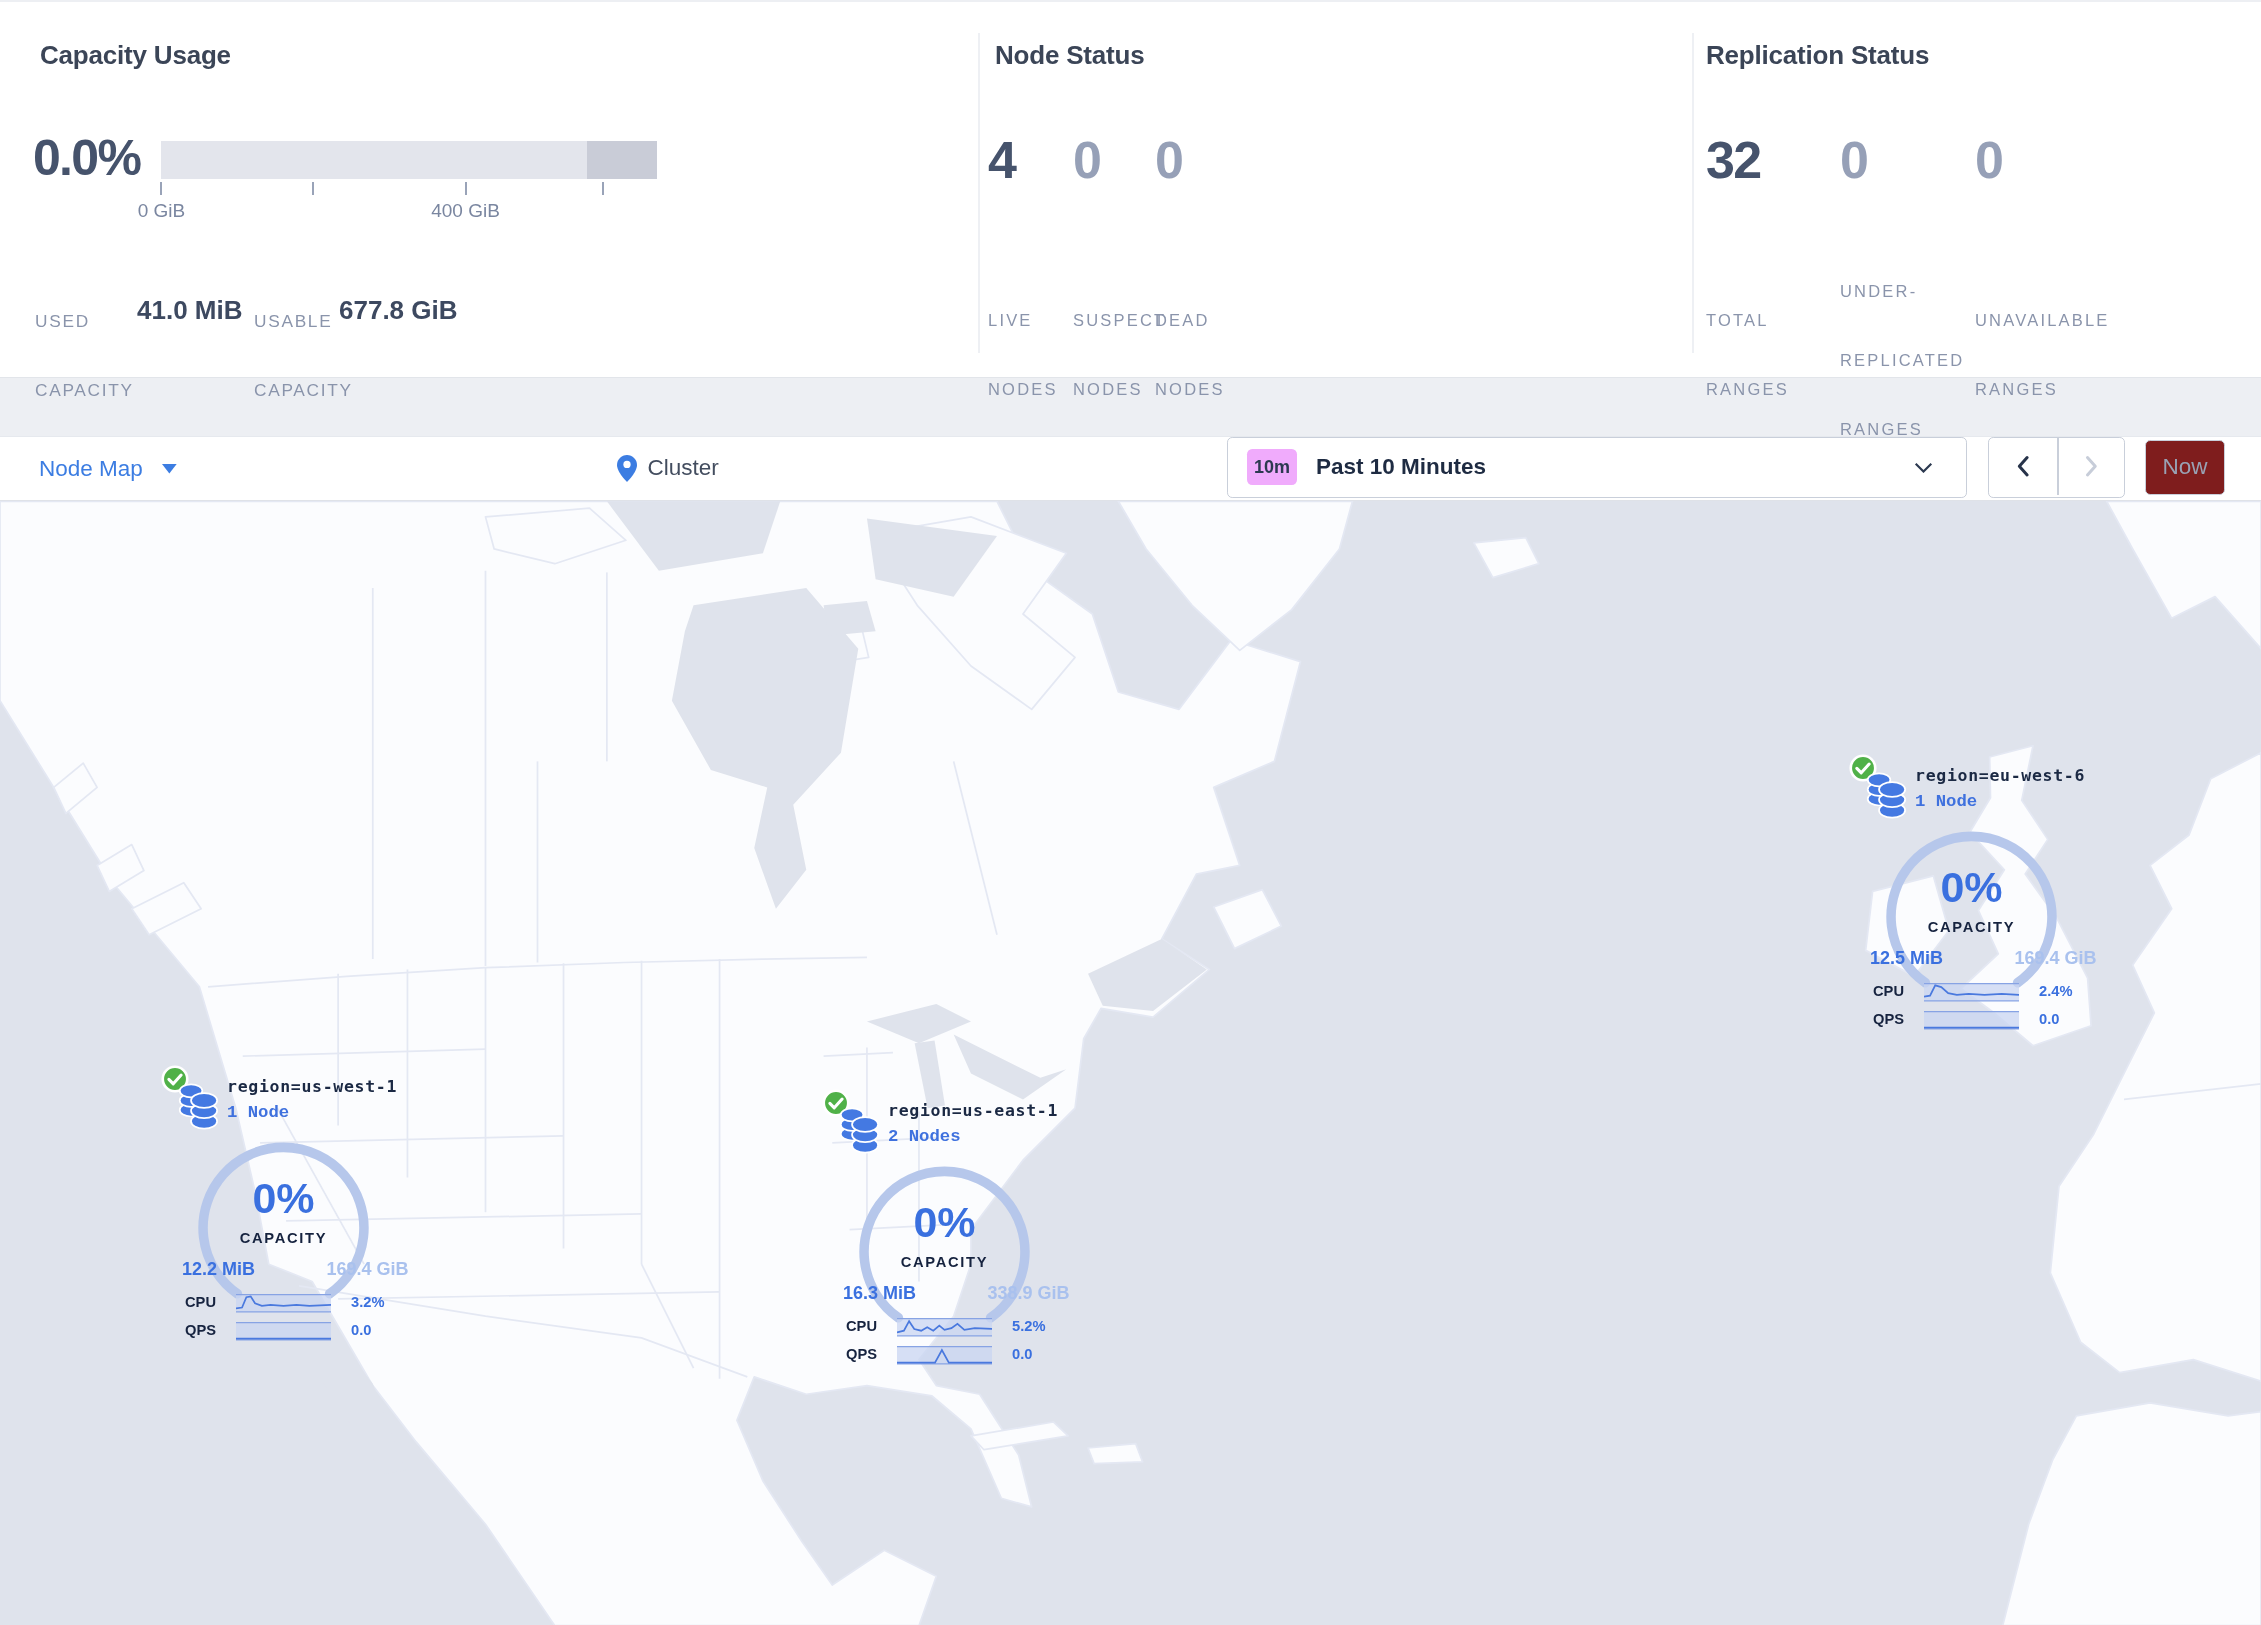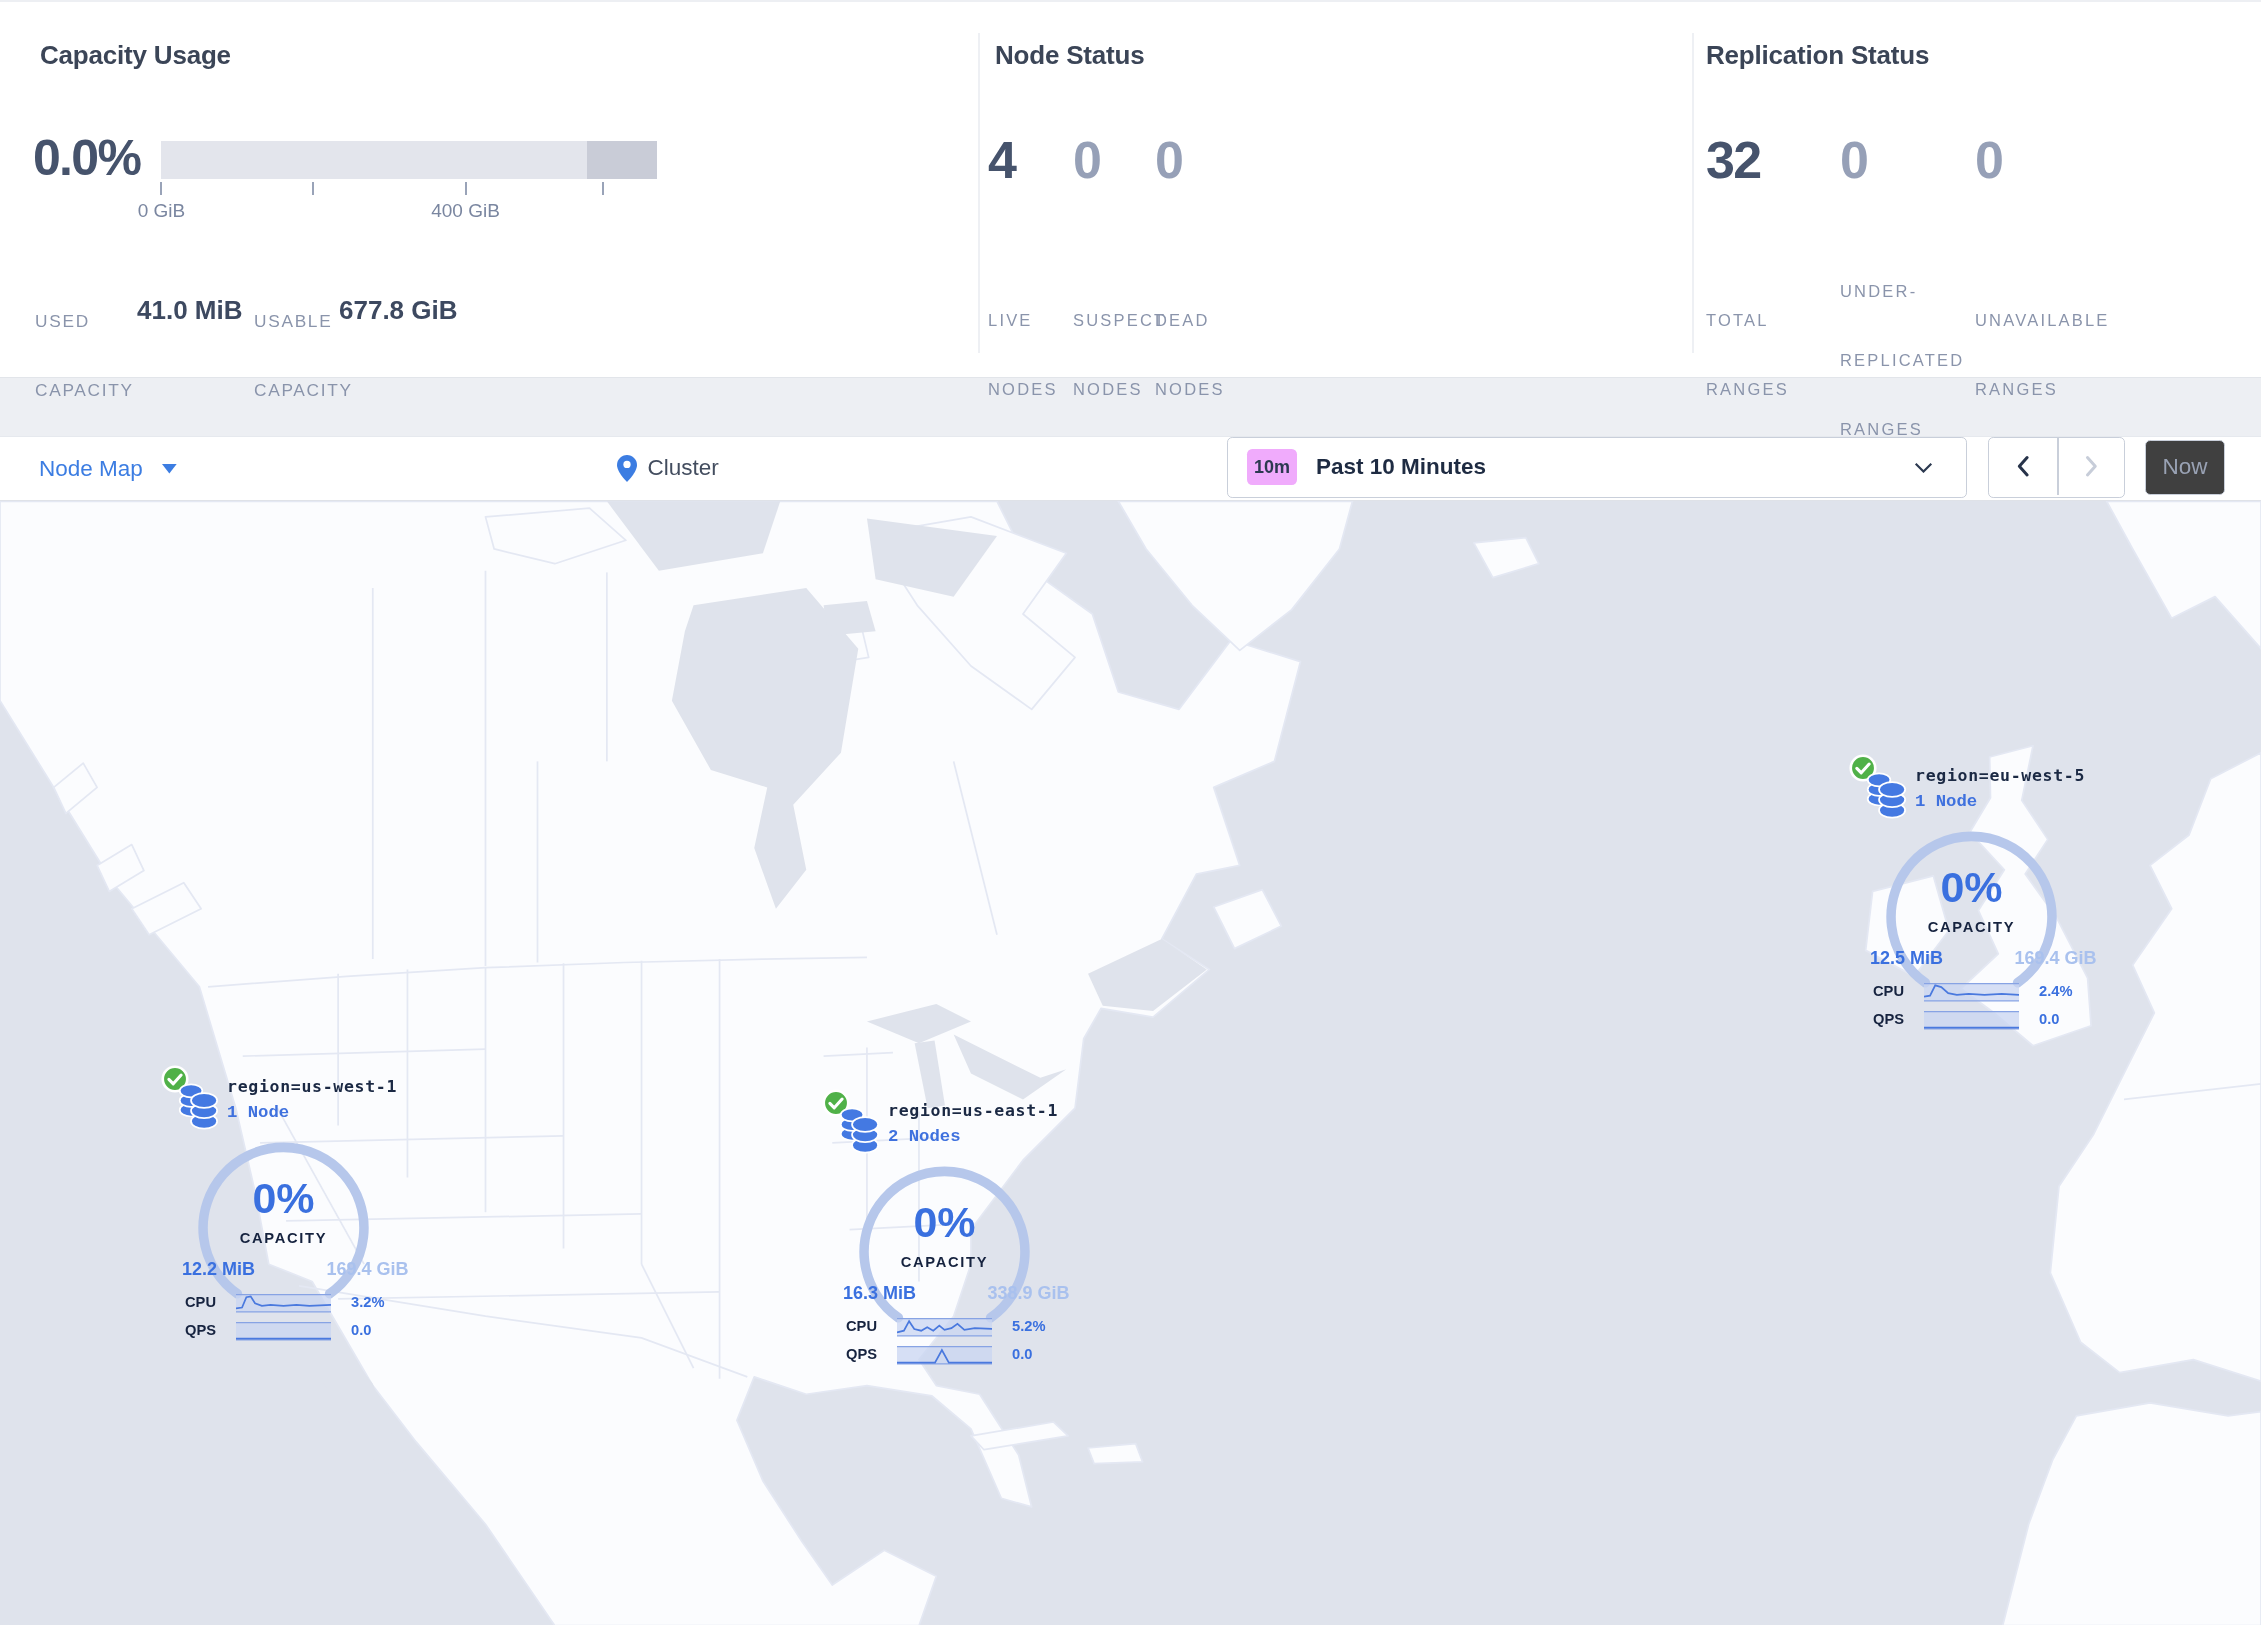--- a/index.html
+++ b/index.html
@@ -29,21 +29,21 @@
   .view-select svg { margin-left:19px; }
   .crumb { position:absolute; left:617px; top:8.7px; height:45px; display:flex; align-items:center; }
   .crumb .label { font-size:22.5px; color:#434d5f; margin-left:10.4px; }
   .timebox { position:absolute; left:1227px; top:437px; width:740px; height:61px; background:#fff; border:1.7px solid #c9cfda; border-radius:5.2px; cursor:pointer; }
   .timebox .badge { position:absolute; left:19px; top:11.3px; width:50px; height:36px; background:#f0abfc; border-radius:5.2px; text-align:center; line-height:36px; font-size:18px; font-weight:700; color:#2c3950; }
   .timebox .tlabel { position:absolute; left:88px; top:0; height:57px; line-height:57px; font-size:22.5px; font-weight:600; color:#1e2b42; }
   .timebox .chev { position:absolute; right:33px; top:24px; }
   .arrowbox { position:absolute; left:1988px; top:437px; width:137px; height:61px; background:#fff; border:1.7px solid #c9cfda; border-radius:5.2px; }
   .arrowbox .sep { position:absolute; left:68px; top:0; width:1.7px; height:57px; background:#c9cfda; }
   .arrowbox .btn { position:absolute; top:0; width:68px; height:57px; display:flex; align-items:center; justify-content:center; cursor:pointer; }
-  .nowbtn { position:absolute; left:2145px; top:440px; width:80px; height:55px; background:#404040; border:1.7px solid #c9cfda; border-radius:5.2px; text-align:center; line-height:52px; font-size:22.5px; color:#99a2b4; cursor:pointer; }
+  .nowbtn { position:absolute; left:2145px; top:440px; width:80px; height:55px; background:#7f1d1d; border:1.7px solid #c9cfda; border-radius:5.2px; text-align:center; line-height:52px; font-size:22.5px; color:#99a2b4; cursor:pointer; }
 
   
   .map { position:absolute; left:0; top:501px; width:2261px; height:1125px; background:#dfe3ec; }
   .map svg.world { position:absolute; left:0; top:0; }
 
   
   .marker { position:absolute; width:251px; height:286px; }
   .m-check { position:absolute; left:0; top:0; }
   .m-db { position:absolute; left:17.3px; top:17.3px; }
   .m-text { position:absolute; left:66px; top:12px; }
@@ -368,21 +368,21 @@
       <g fill="#4479e2" stroke="#ffffff" stroke-width="2">
         <ellipse cx="15" cy="32" rx="13" ry="7.5"></ellipse>
           <ellipse cx="15" cy="21" rx="13" ry="7.5"></ellipse>
           <ellipse cx="15" cy="10" rx="13" ry="7.5"></ellipse>
         <ellipse cx="30" cy="45" rx="15" ry="8.5"></ellipse>
           <ellipse cx="30" cy="33" rx="15" ry="8.5"></ellipse>
           <ellipse cx="30" cy="21" rx="15" ry="8.5"></ellipse>
       </g>
     </svg>
     <div class="m-text">
-      <div class="m-name">region=eu-west-5</div>
+      <div class="m-name">region=eu-west-6</div>
       <div class="m-nodes">1 Node</div>
     </div>
     <svg class="m-gauge" width="173" height="165" viewBox="0 0 200 190">
       <path d="M46.7,176.2 A93,93 0 1 1 153.3,176.2" fill="none" stroke="#b6c7eb" stroke-width="11" stroke-linecap="round"></path>
     </svg>
     <div class="m-pct">0%</div>
     <div class="m-caplabel">CAPACITY</div>
     <div class="m-values">
       <span class="m-used">12.5 MiB</span>
       <span class="m-usable">169.4 GiB</span>

